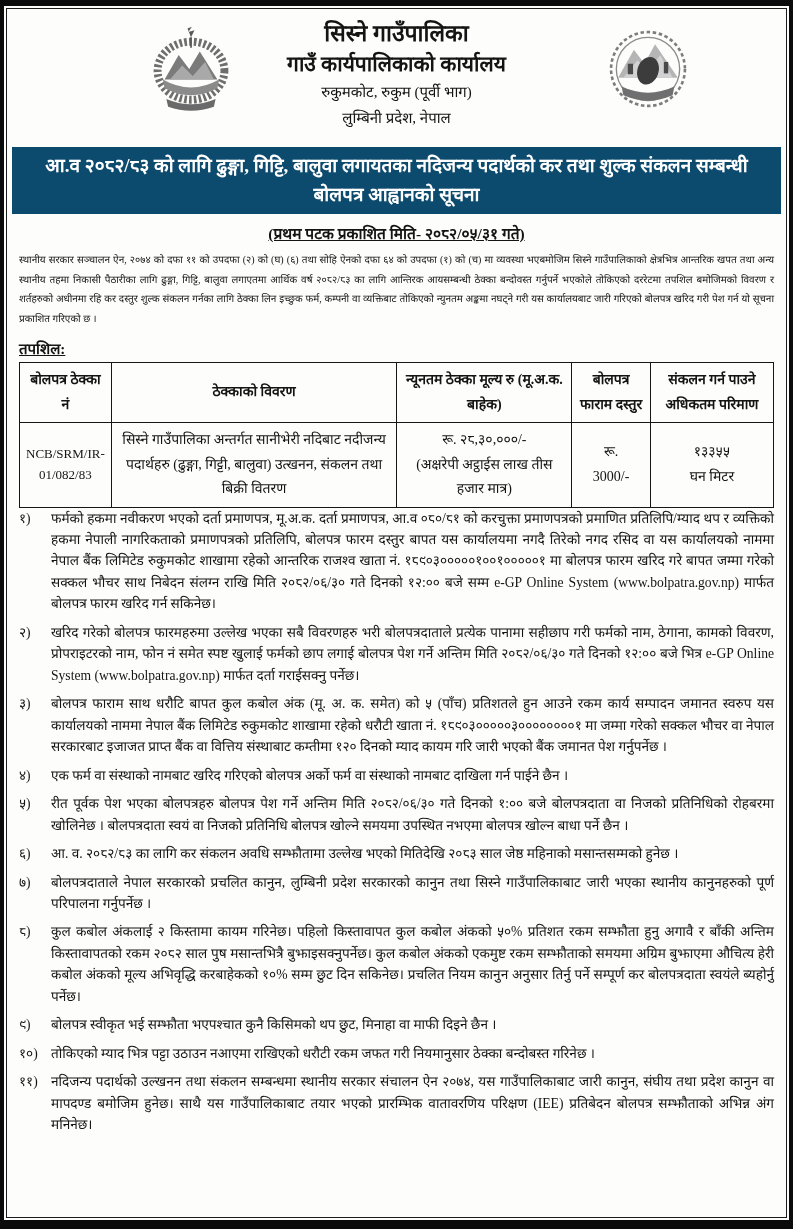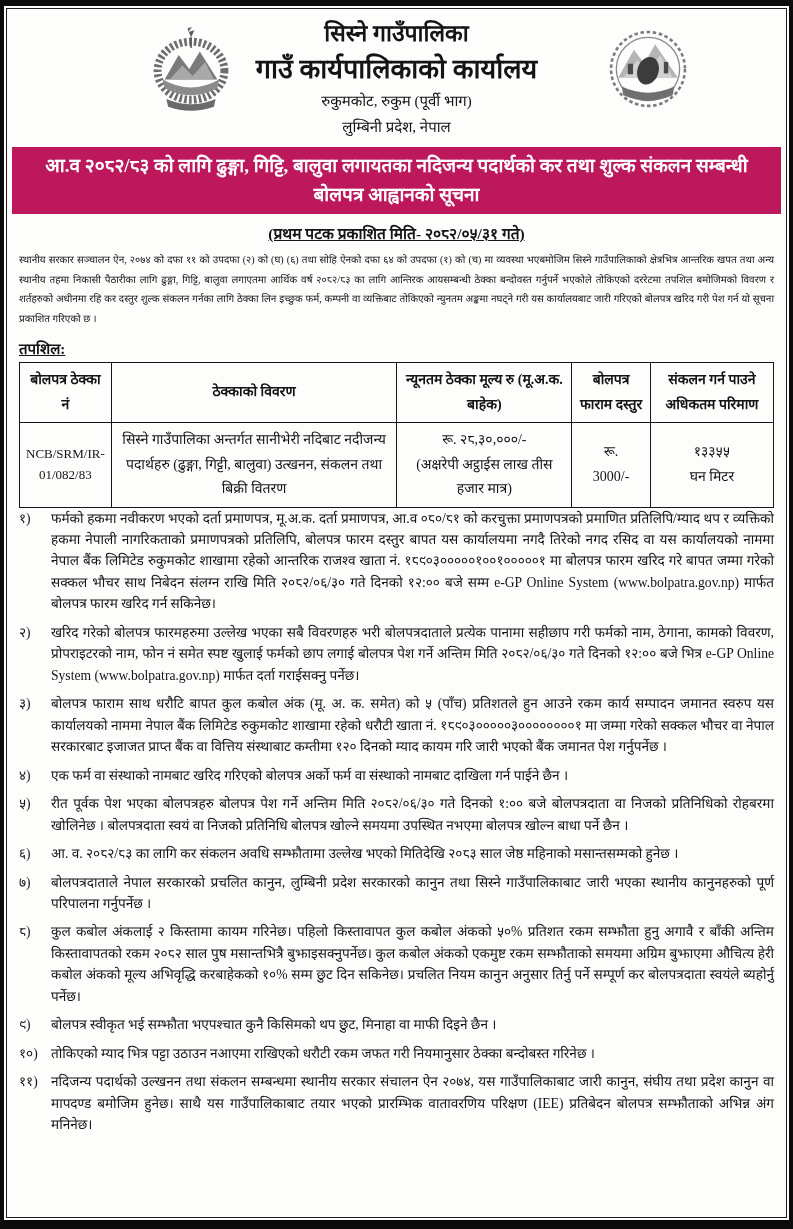--- a/index.html
+++ b/index.html
@@ -10,29 +10,29 @@
     border:4px solid #0b0b0b; border-top-width:6px; border-bottom-width:9px;
     padding:2px; overflow:hidden;
   }
   .inner {
     border:1px solid #1c1c1c; height:100%; padding:6px 12px 4px;
     position:relative; background:#fdfdfb;
   }
   
   .hdr { position:relative; text-align:center; padding-top:4px; height:128px; }
   .hdr .muni  { font-size:23px; font-weight:bold; line-height:1.3; }
-  .hdr .office{ font-size:27px; font-weight:bold; line-height:1.5; }
+  .hdr .office{ font-size:21px; font-weight:bold; line-height:1.5; }
   .hdr .addr  { font-size:15px; line-height:1.7; }
   .hdr .prov  { font-size:15px; line-height:1.6; }
   .logo { position:absolute; top:10px; width:88px; height:95px; }
   .logo-left  { left:128px; }
   .logo-right { right:82px; }
   
   .titlebar {
-    background:#be185d; color:#fff; text-align:center; font-weight:bold;
+    background:#0c4a6e; color:#fff; text-align:center; font-weight:bold;
     font-size:19px; line-height:1.5; padding:5px 26px; margin:4px -7px 0;
   }
   .publine { text-align:center; margin-top:8px; }
   .publine span { font-size:15.5px; font-weight:bold; text-decoration:underline; }
   
   .intro { font-size:10px; line-height:1.95; text-align:justify; margin-top:6px; }
   .tapasil { text-align:left; margin:10px 0 4px; }
   .tapasil span { font-size:15px; font-weight:bold; text-decoration:underline; }
   
   table.tender { width:100%; border-collapse:collapse;padding-left:24px; }

